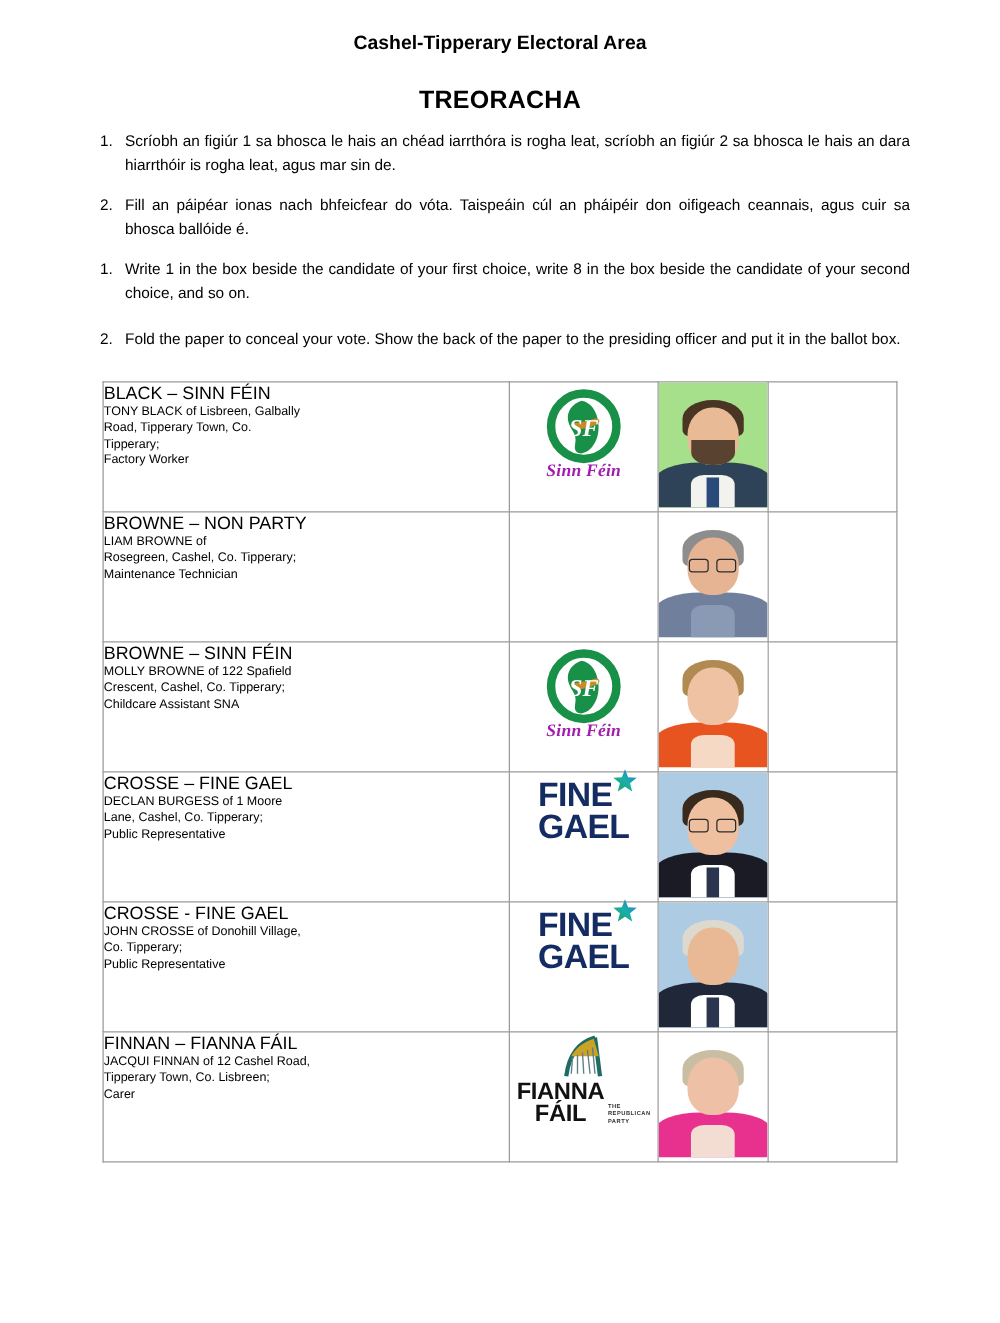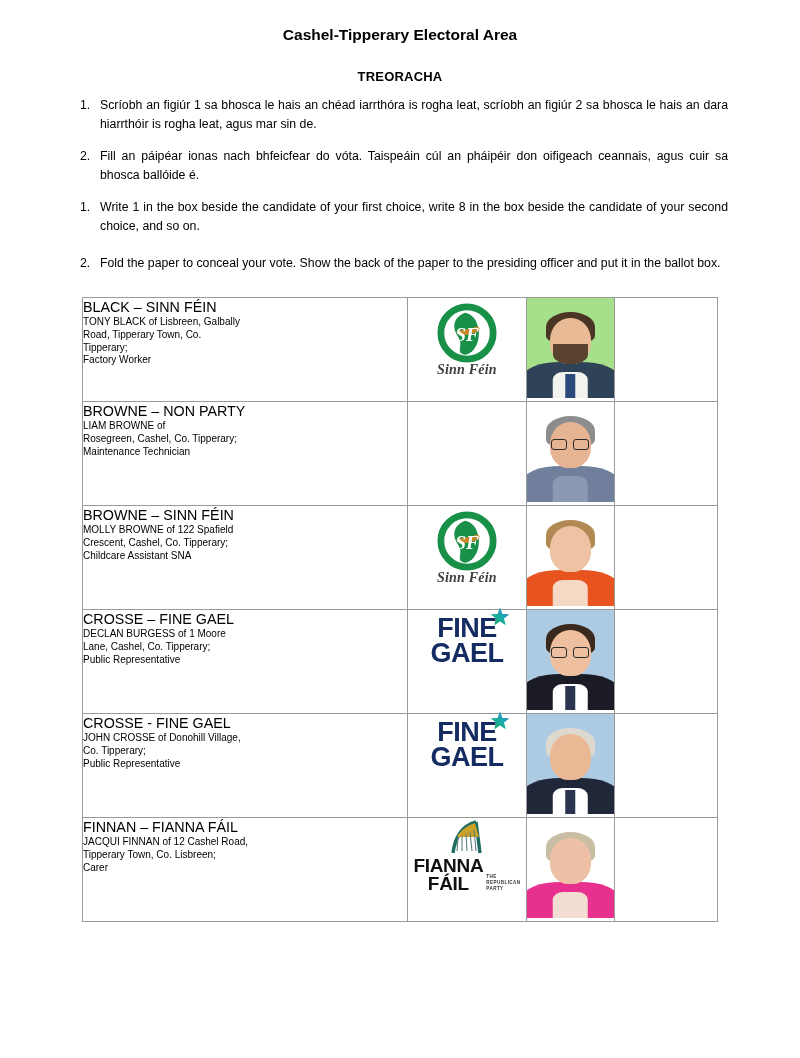--- a/index.html
+++ b/index.html
@@ -26,21 +26,21 @@
   }
   .doc-subtitle {
     text-align: center;
     font-weight: bold;
     font-size: 15.5px;
     margin: 26px 0 0 0;
   }
   .section-heading {
     text-align: center;
     font-weight: bold;
-    font-size: 13px;
+    font-size: 20px;
     margin: 25px 0 0 0;
     letter-spacing: .2px;
   }
   .section-heading.instructions {
     font-size: 15px;
     margin: 26px 0 2px 0;
   }
 
   
   .inst-list { margin: 12px 0 0 0; padding: 0; }
@@ -110,39 +110,39 @@
   .sf-ring {
     width: 62px; height: 62px;
     margin: 0 auto;
     position: relative;
   }
   .sf-name {
     font-family: "Liberation Serif", serif;
     font-style: italic;
     font-weight: bold;
     font-size: 14px;
-    color: #404040;
+    color: #a21caf;
     margin-top: -2px;
     letter-spacing: .2px;
   }
 
   
   .logo-fg {
     display: inline-block;
     position: relative;
     padding: 6px 2px 4px 2px;
   }
   .fg-text {
     font-family: "Liberation Sans", sans-serif;
     font-weight: bold;
     font-size: 27px;
     line-height: .92;
     color: #152c63;
     letter-spacing: -0.5px;
-    text-align: center;
+    text-align: left;
   }
   .fg-star {
     position: absolute;
     top: -4px; right: -6px;
     width: 22px; height: 22px;
   }
 
   
   .logo-ff {
     display: inline-block;

